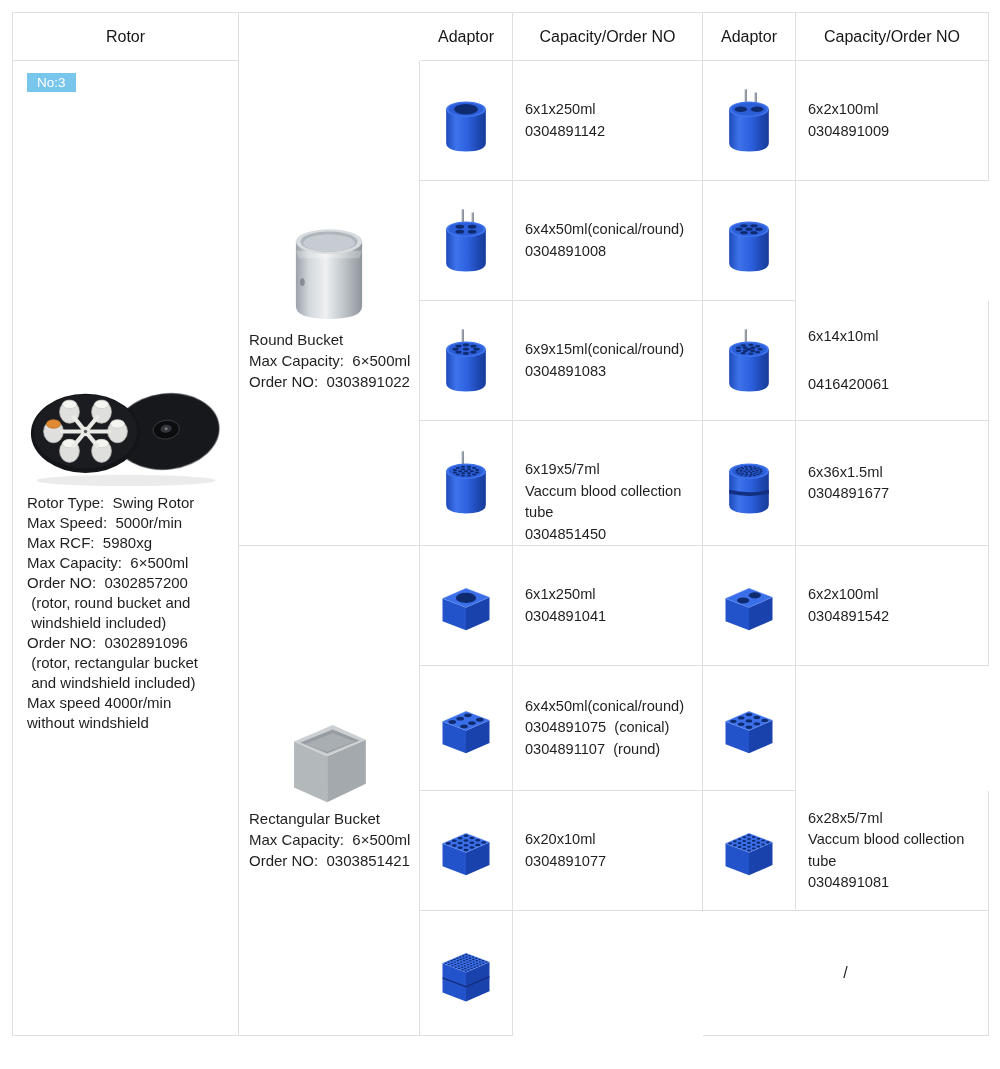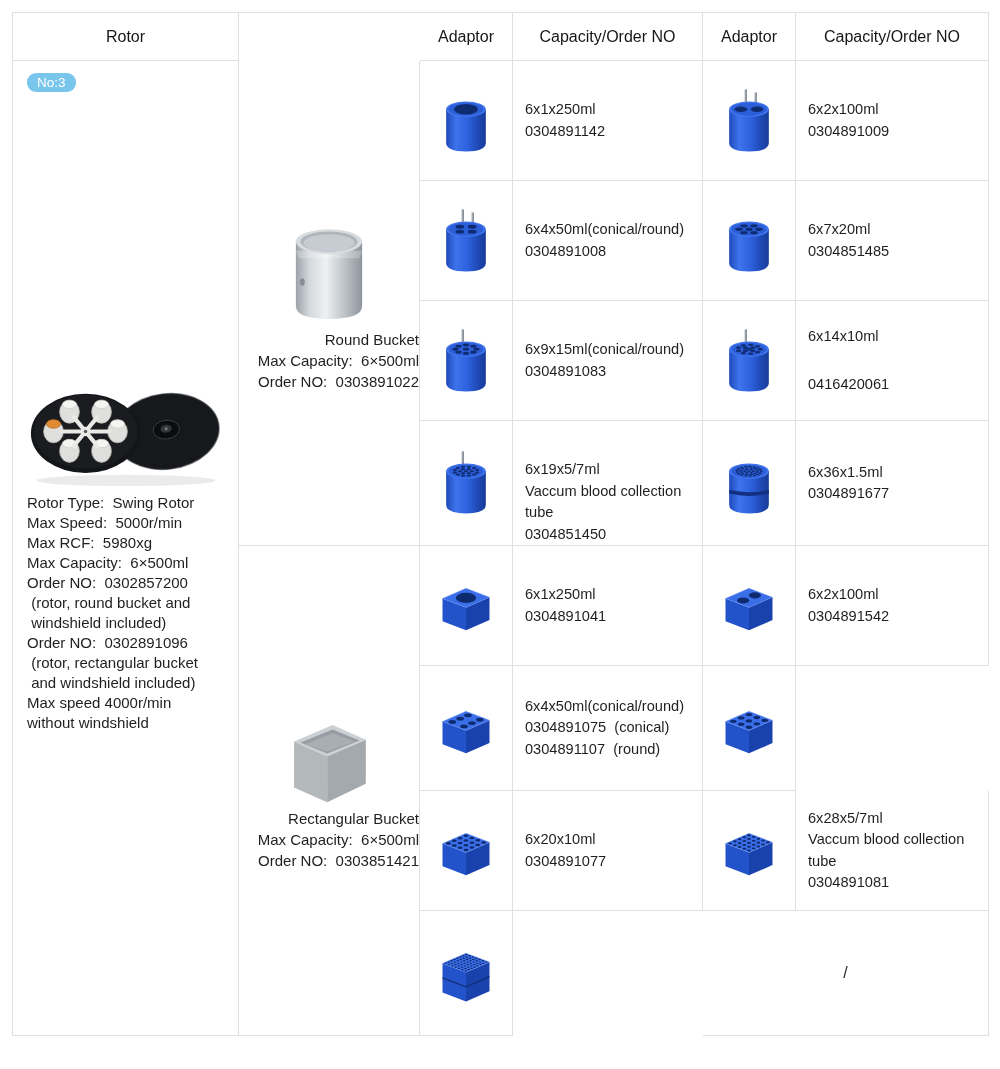--- a/index.html
+++ b/index.html
@@ -10,26 +10,26 @@
     display:grid;
     grid-template-columns:226px 181px 93px 190px 93px 193px;
     grid-template-rows:48px 120px 120px 120px 125px 120px 125px 120px 125px;
     border-top:1px solid #dfdfdf;border-left:1px solid #dfdfdf;
     background:#fff;
   }
   .cell{border-right:1px solid #dfdfdf;border-bottom:1px solid #dfdfdf;box-sizing:border-box;min-width:0;min-height:0;}
   .hcell{grid-row:1;display:flex;align-items:center;justify-content:center;font-size:16px;color:#161616;}
   .h1{grid-column:1}.h2{grid-column:2}.h3{grid-column:3}.h4{grid-column:4}.h5{grid-column:5}.h6{grid-column:6}
   .rotor-cell{grid-column:1;grid-row:2 / span 8;position:relative;}
-  .badge{position:absolute;top:12px;left:14px;background:#79c6ec;color:#fff;font-size:13.5px;padding:2px 10px;border-radius:9px;}
+  .badge{position:absolute;top:12px;left:14px;background:#79c6ec;color:#fff;font-size:13.5px;padding:2px 10px;}
   .rotor-img{position:absolute;top:314px;left:0;width:100%;display:flex;justify-content:center;}
   .specs{position:absolute;top:432px;left:14px;right:4px;font-size:15px;line-height:20px;white-space:pre-wrap;}
   .bucket-cell{display:flex;flex-direction:column;align-items:center;justify-content:center;}
   .bucket-img{display:flex;justify-content:center;}
-  .bucket-caption{align-self:stretch;padding-left:10px;font-size:15px;line-height:21px;white-space:pre;text-align:right;}
+  .bucket-caption{align-self:stretch;padding-left:10px;font-size:15px;line-height:21px;white-space:pre;}
   .acell{display:flex;align-items:center;justify-content:center;}
   .ccell{display:flex;flex-direction:column;justify-content:center;padding-left:12px;font-size:14.6px;line-height:21.5px;white-space:pre;}
   .slash-cell{display:flex;align-items:center;justify-content:center;font-size:16px;color:#2a2a2a;}
 </style>
 </head>
 <body>
 
 <svg width="0" height="0" style="position:absolute">
   <defs>
     <linearGradient id="gcyl" x1="0" y1="0" x2="1" y2="0">
@@ -154,21 +154,20 @@
           <ellipse cx="50" cy="34" rx="28" ry="10.5" fill="#2c5ed8"></ellipse>
           <ellipse cx="50.0" cy="34.0" rx="6" ry="2.7" fill="#0e2b70"></ellipse>
           <ellipse cx="66.0" cy="34.0" rx="6" ry="2.7" fill="#0e2b70"></ellipse>
           <ellipse cx="58.0" cy="39.5" rx="6" ry="2.7" fill="#0e2b70"></ellipse>
           <ellipse cx="42.0" cy="39.5" rx="6" ry="2.7" fill="#0e2b70"></ellipse>
           <ellipse cx="34.0" cy="34.0" rx="6" ry="2.7" fill="#0e2b70"></ellipse>
           <ellipse cx="42.0" cy="28.5" rx="6" ry="2.7" fill="#0e2b70"></ellipse>
           <ellipse cx="58.0" cy="28.5" rx="6" ry="2.7" fill="#0e2b70"></ellipse>
         </svg>
       </div>
-      <div class="cell ccell" style="grid-area: 3 / 6;"><div>6x7x20ml</div><div>0304851485</div></div>
       <div class="cell acell" style="grid-area: 4 / 3;">
         <svg viewBox="0 0 100 106" width="62" height="66">
           <rect x="43" y="2" width="3.2" height="34" fill="#9aa3ad"></rect>
           <rect x="45.4" y="2" width="1" height="34" fill="#6d747c"></rect>
           <path d="M18 34 L18 88 Q18 102 50 102 Q82 102 82 88 L82 34 Z" fill="url(#gcyl)"></path>
           <ellipse cx="50" cy="34" rx="32" ry="12.5" fill="#3f74ec"></ellipse>
           <ellipse cx="50" cy="34" rx="28" ry="10.5" fill="#2c5ed8"></ellipse>
           <ellipse cx="50.0" cy="34.0" rx="5" ry="2.3" fill="#0e2b70"></ellipse>
           <ellipse cx="67.0" cy="34.0" rx="5" ry="2.3" fill="#0e2b70"></ellipse>
           <ellipse cx="62.0" cy="38.8" rx="5" ry="2.3" fill="#0e2b70"></ellipse>

